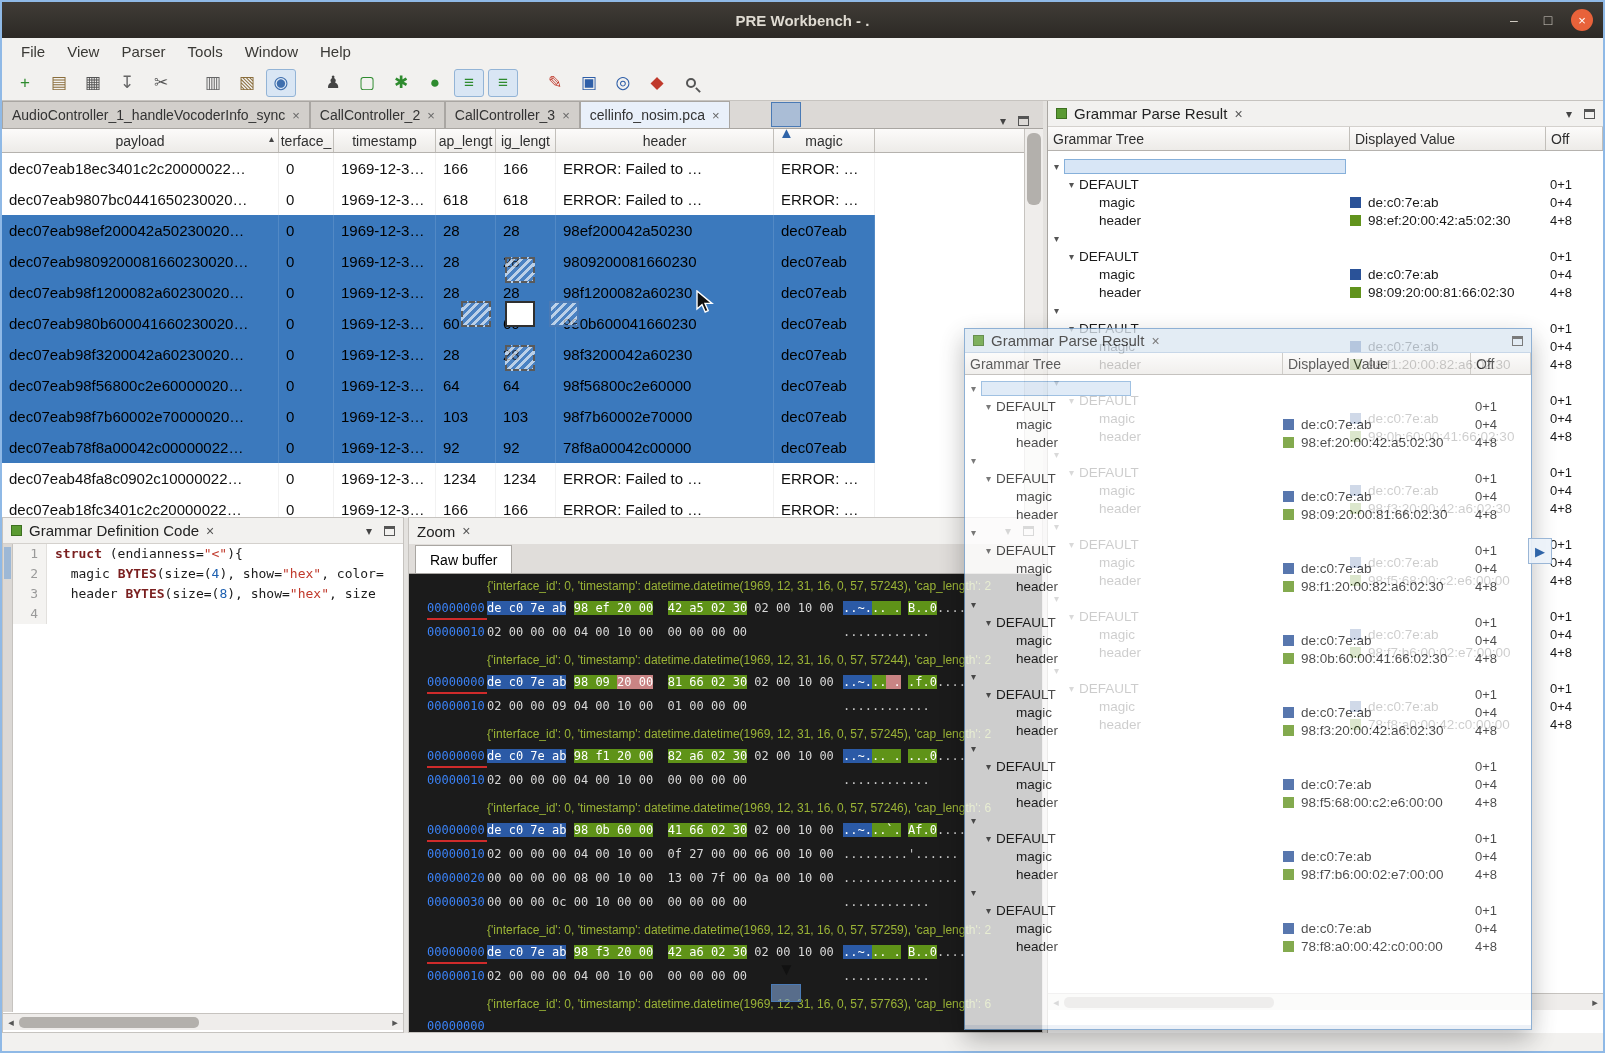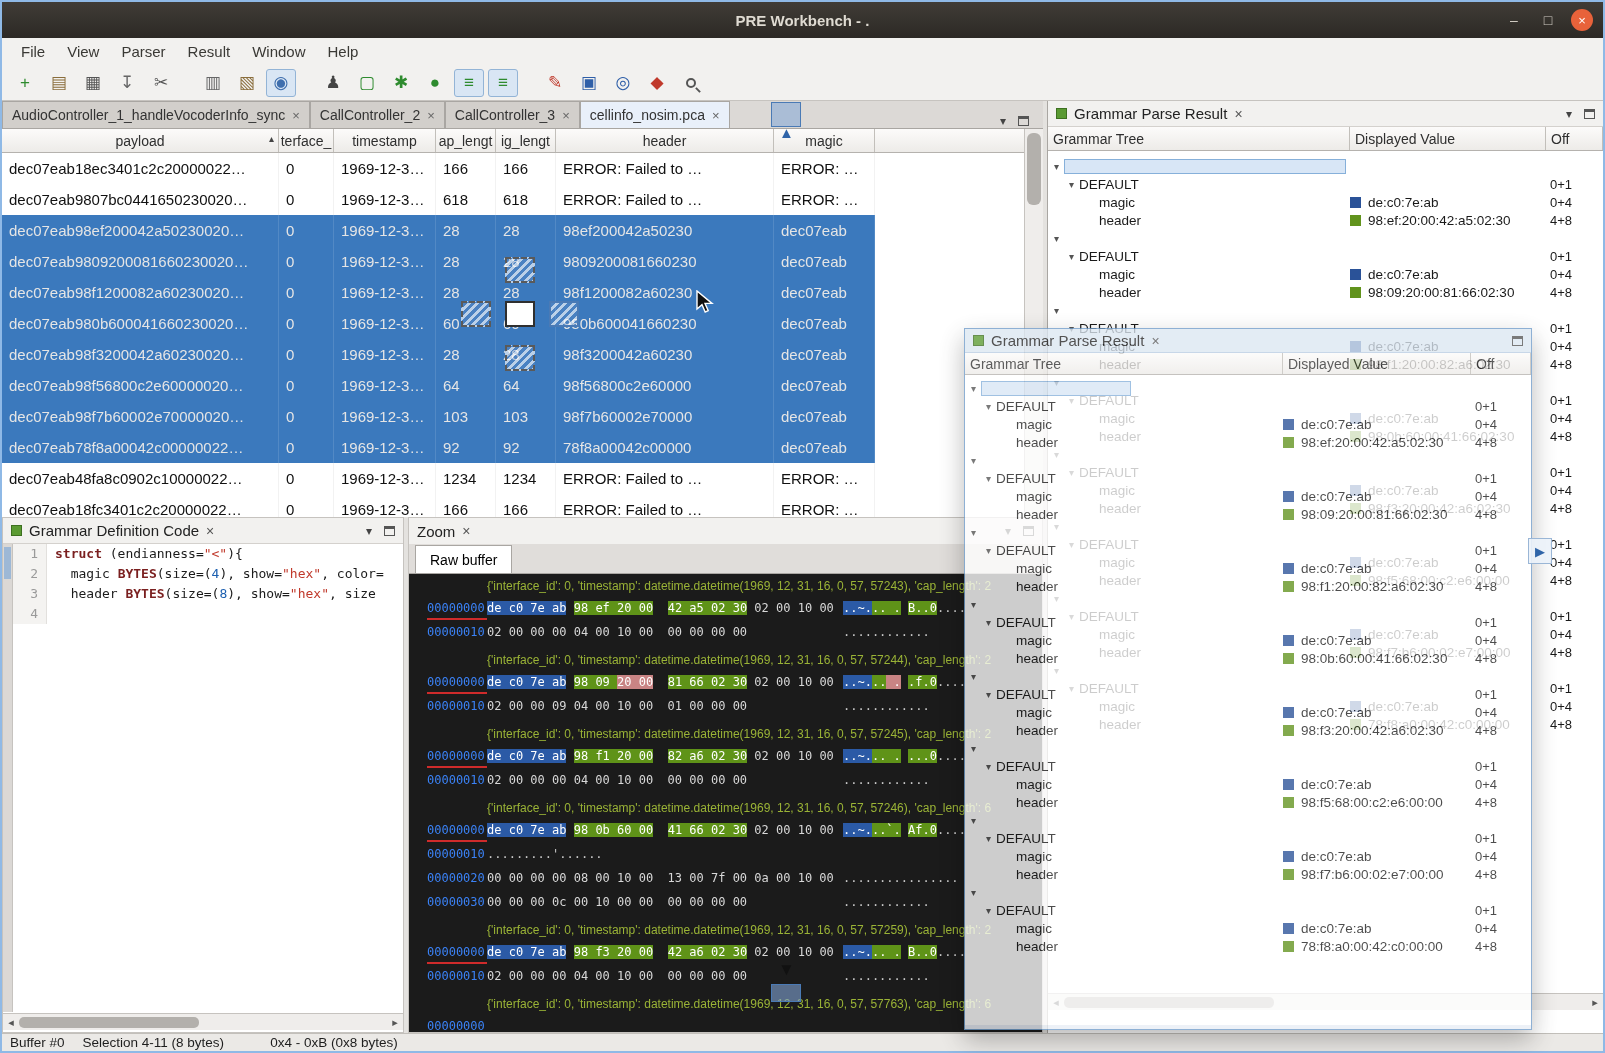--- a/index.html
+++ b/index.html
@@ -40,21 +40,21 @@
 
 
 .ptable { position:absolute; left:0; top:28px; width:1041px; height:400px; background:#fff; }
 .thead { position:absolute; left:0; top:0; right:19px; height:24px; display:flex; background:linear-gradient(#fcfbfa,#edebe8); border-bottom:1px solid #b5b2ae; }
 .th { border-right:1px solid #c2bfba; display:flex; align-items:center; justify-content:center; font-size:14px; color:#2f2f2f; position:relative; overflow:hidden; white-space:nowrap; flex:none; }
 .th .sort { position:absolute; right:4px; top:4px; font-size:10px; color:#444; }
 .th.fill { flex:1; border-right:none; }
 .tbody { position:absolute; left:0; top:24px; right:19px; bottom:0; overflow:hidden; background:#fff; }
 .tr { display:flex; height:31px; }
 .td { padding:0 7px; display:flex; align-items:center; font-size:15px; white-space:nowrap; overflow:hidden; border-right:1px solid rgba(0,0,0,0.05); color:#111; flex:none; }
-.tr.sel .td { background:#3b79bd; color:#e5e5e5; border-right-color:rgba(255,255,255,0.12); }
+.tr.sel .td { background:#3b79bd; color:#000000; border-right-color:rgba(255,255,255,0.12); }
 .vscroll { position:absolute; right:0; top:0; width:19px; bottom:0; background:#efedeb; border-left:1px solid #c6c3bf; }
 .vthumb { position:absolute; left:2px; right:2px; top:4px; height:72px; border-radius:6px; background:#b3b0ac; }
 
 
 .bottom { position:absolute; left:0; top:416px; bottom:0; width:1041px; }
 .panel-head { height:26px; display:flex; align-items:center; gap:7px; padding:0 8px; font-size:15px; color:#222; }
 .panel-head .x { color:#555; font-size:14px; }
 .panel-head .right { margin-left:auto; display:flex; gap:12px; align-items:center; color:#444; font-size:12px; }
 .panelicon { width:11px; height:11px; background:#5a9a32; border:1px solid #3d7020; display:inline-block; }
 
@@ -150,21 +150,21 @@
       <span class="winbtn">–</span>
       <span class="winbtn">□</span>
       <span class="winbtn close">×</span>
     </span>
   </div>
 
   <div class="menubar" id="menubar">
       <span class="menu-item">File</span>
       <span class="menu-item">View</span>
       <span class="menu-item">Parser</span>
-      <span class="menu-item">Result</span>
+      <span class="menu-item">Tools</span>
       <span class="menu-item">Window</span>
       <span class="menu-item">Help</span>
     </div>
   <div class="toolbar" id="toolbar">
       <span class="tbi">
         <span class="g" style="color: rgb(46, 139, 46);">+</span>
       </span>
       <span class="tbi">
         <span class="g" style="color: rgb(138, 109, 59);">▤</span>
       </span>
@@ -472,20 +472,21 @@
               </div>
               <div class="hexblock">
                 <div class="hexmeta">{'interface_id': 0, 'timestamp': datetime.datetime(1969, 12, 31, 16, 0, 57, 57246), 'cap_length': 6</div>
                 <div class="hexline">
                   <span class="hexoff red">00000000</span>
                   <span class="hexbytes"><span class="h-b">de c0 7e ab</span><span> </span><span class="h-g">98 0b 60 00</span><span>  </span><span class="h-g">41 66 02 30</span><span> 02 00 10 00</span></span>
                   <span class="hexascii"><span class="h-b">..~.</span><span class="h-g">..`.</span><span> </span><span class="h-g">Af.0</span><span>....</span></span>
                 </div>
                 <div class="hexline">
                   <span class="hexoff">00000010</span>
+                  <span class="hexbytes"><span>02 00 00 00 04 00 10 00  0f 27 00 00 06 00 10 00</span></span>
                   <span class="hexascii"><span>.........'......</span></span>
                 </div>
                 <div class="hexline">
                   <span class="hexoff">00000020</span>
                   <span class="hexbytes"><span>00 00 00 00 08 00 10 00  13 00 7f 00 0a 00 10 00</span></span>
                   <span class="hexascii"><span>................</span></span>
                 </div>
                 <div class="hexline">
                   <span class="hexoff">00000030</span>
                   <span class="hexbytes"><span>00 00 00 0c 00 10 00 00  00 00 00 00</span></span>
@@ -819,25 +820,20 @@
           </div>
         </div>
       <div class="hscroll">
         <span class="hs-arrow">◂</span>
         <div class="hthumb" style="width:210px"></div>
         <span class="hs-arrow" style="margin-left:auto">▸</span>
       </div>
     </div>
   </div>
 
-  <div class="statusbar">
-    <span>Buffer #0</span>
-    <span>Selection 4-11 (8 bytes)</span>
-    <span class="range">0x4 - 0xB (0x8 bytes)</span>
-  </div>
 
   <div class="floatpanel" id="float-tree">
     <div class="panel-head">
       <span class="panelicon"></span>
       <span>Grammar Parse Result</span>
       <span class="x">×</span>
       <span class="right">
           <span class="fic"></span>
         </span>
     </div>

